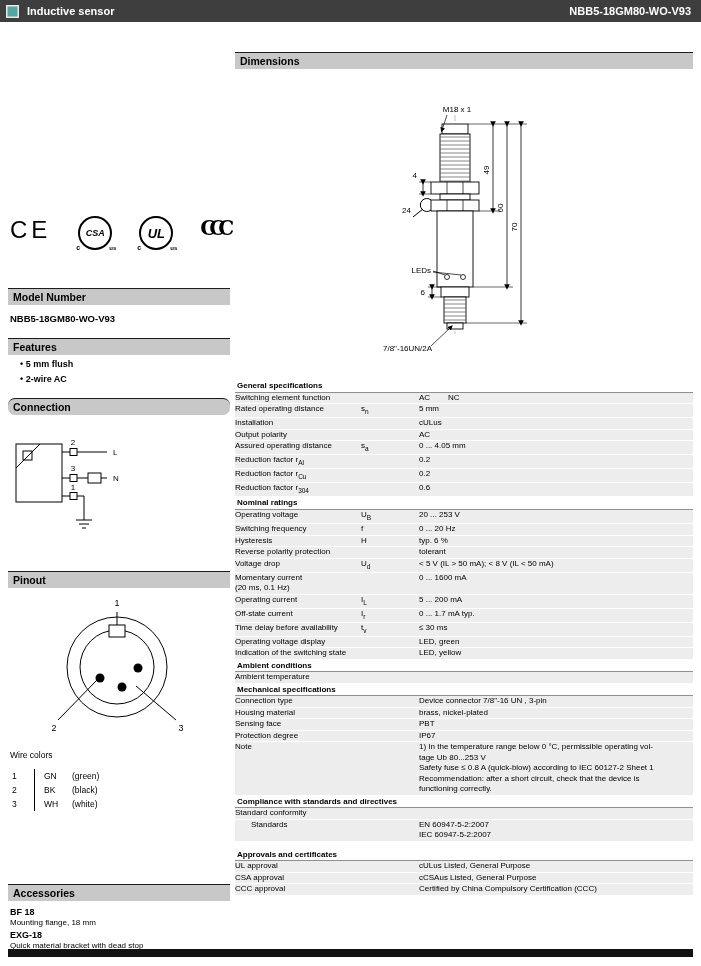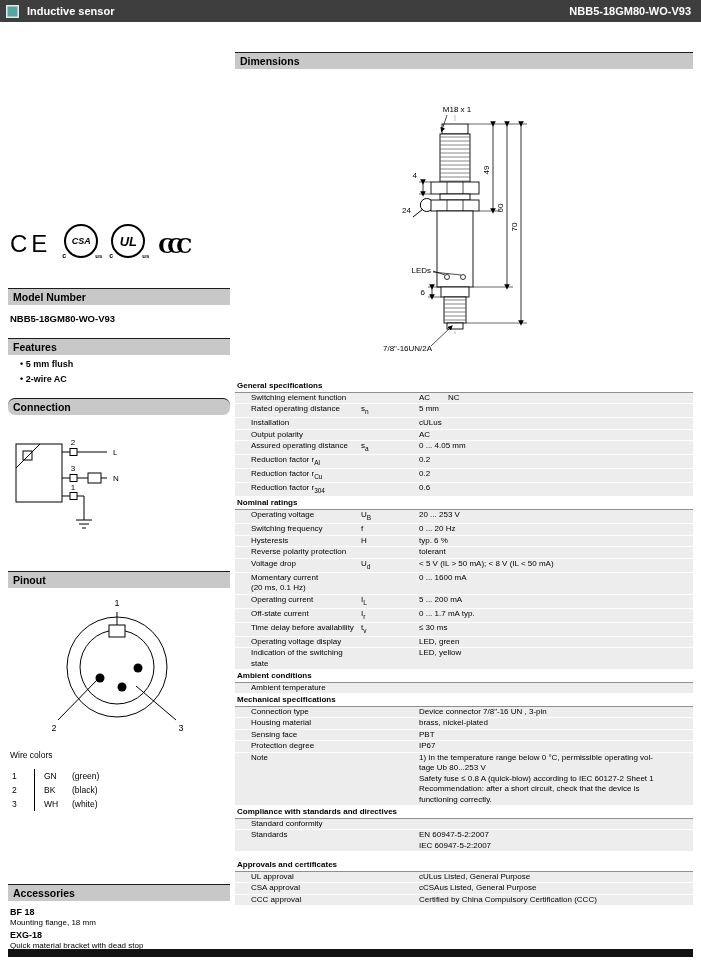--- a/index.html
+++ b/index.html
@@ -11,21 +11,21 @@
   .brand-square{width:13px;height:13px;background:#53a7a0;margin-left:6px;box-shadow:inset 0 0 0 1.5px #e8e8e8;flex-shrink:0;}
   .topbar-title{margin-left:8px;color:#fff;font-weight:bold;font-size:11px;}
   .topbar-model{margin-left:auto;margin-right:10px;color:#fff;font-weight:bold;font-size:11px;}
 
   
   .sec-head{position:absolute;background:#c8c8c8;border-top:1px solid #1c1c1c;font-weight:bold;font-size:10.5px;line-height:16px;padding:0 5px;box-sizing:border-box;}
   .lh{left:8px;width:222px;}
   .rh{left:235px;width:458px;}
 
   
-  .logos{position:absolute;left:10px;top:224px;width:222px;display:flex;align-items:flex-end;gap:13px;}
+  .logos{position:absolute;left:10px;top:216px;width:222px;display:flex;align-items:flex-start;gap:27px;}
   .logo-ce{font-size:24px;letter-spacing:4px;}
   .logo-circle{position:relative;width:34px;height:34px;flex-shrink:0;}
   .ring{position:absolute;inset:0;border:2.5px solid #000;border-radius:50%;display:flex;align-items:center;justify-content:center;font-weight:bold;font-style:italic;box-sizing:border-box;}
   .ring.csa{font-size:9px;}
   .ring.ul{font-size:13px;}
   .pre{position:absolute;left:-2px;bottom:-1px;font-size:7px;font-weight:bold;background:#fff;line-height:7px;}
   .post{position:absolute;right:-4px;bottom:-1px;font-size:6px;font-weight:bold;background:#fff;line-height:6px;}
   .logo-ccc{font-size:20px;font-weight:bold;letter-spacing:-7px;padding-right:10px;font-family:"DejaVu Serif",serif;}
 
   
@@ -53,21 +53,21 @@
   #dim-head{top:52px;}
   #dim-svg{position:absolute;left:235px;top:72px;}
   #td-head{top:381px;}
   #td-table{position:absolute;left:235px;top:380px;width:458px;}
 
   
   .trow{display:flex;font-size:8px;line-height:10.5px;}
   .trow.datarow{background:#ededed;border-bottom:1px solid #fff;}
   .trow.sec{font-weight:bold;border-bottom:1px solid #8f8f8f;margin-top:1px;background:#fff;}
   .trow.gap{height:7px;}
-  .c-label{width:126px;padding-left:16px;white-space:pre-line;flex-shrink:0;box-sizing:border-box;}
+  .c-label{width:126px;padding-left:0;white-space:pre-line;flex-shrink:0;box-sizing:border-box;}
   .trow.sec .c-label{width:auto;padding-left:2px;}
   .c-sym{width:58px;flex-shrink:0;}
   .c-val{flex:1;white-space:pre-line;padding-right:18px;}
   sub{font-size:6.5px;}
 
   .footer-bar{position:absolute;left:8px;top:949px;width:685px;height:8px;background:#121212;}
 
   svg text{font-family:"Liberation Sans",sans-serif;}
 </style>
 </head>

